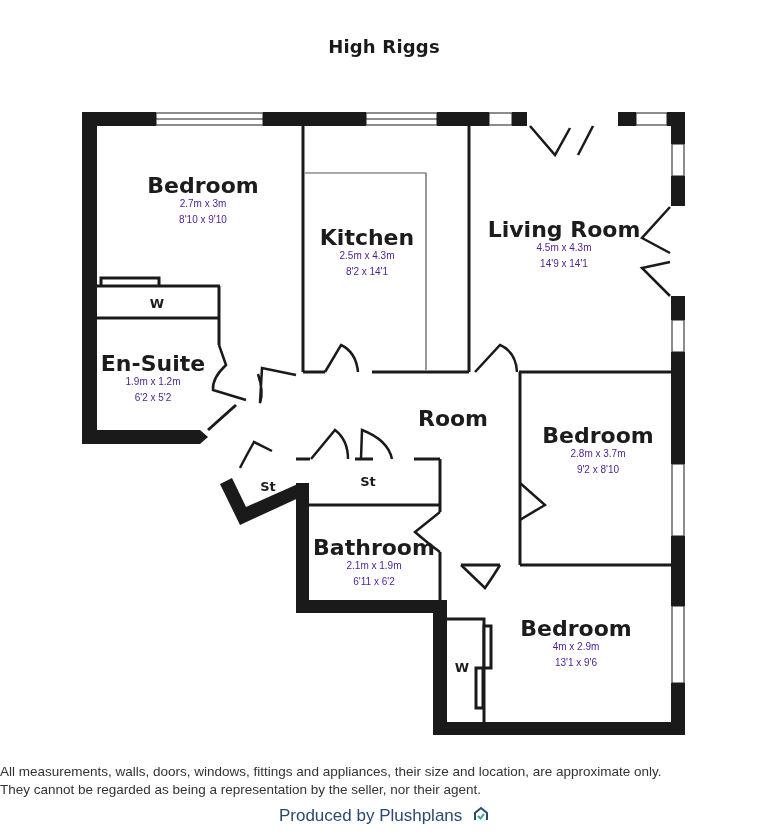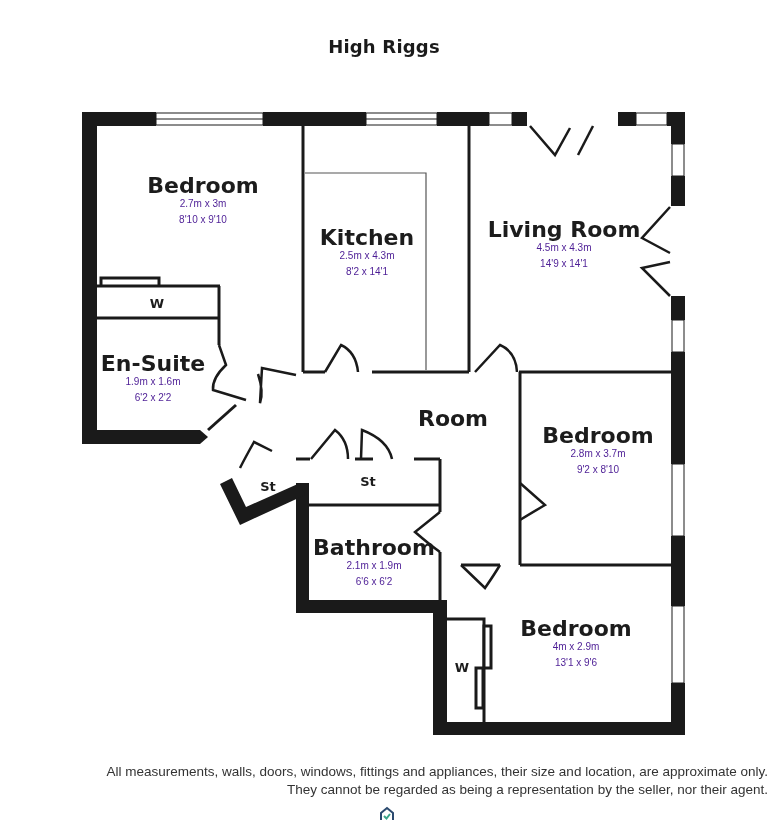--- a/index.html
+++ b/index.html
@@ -3,21 +3,21 @@
 <meta charset="utf-8">
 <style>
   html, body { margin:0; padding:0; background:#ffffff; }
   body { width:768px; height:840px; position:relative; overflow:hidden; font-family:"Liberation Sans", sans-serif; }
   .title { position:absolute; left:0; top:36px; width:768px; text-align:center; font-weight:bold; font-size:18px; color:#1a1a1a; font-family:"DejaVu Sans", sans-serif; letter-spacing:0.2px; }
   svg.plan { position:absolute; left:0; top:0; }
   .room-label { position:absolute; text-align:center; color:#222; transform:translateX(-50%); white-space:nowrap; }
   .room-name { font-family:"DejaVu Sans", sans-serif; font-weight:bold; font-size:22px; line-height:20px; color:#1c1c1c; }
   .room-dim { font-family:Liberation Sans, sans-serif; font-size:10px; line-height:16px; color:#4c1d95; }
   .small-label { position:absolute; font-family:"DejaVu Sans", sans-serif; font-weight:bold; font-size:13px; color:#1c1c1c; transform:translateX(-50%); }
-  .disclaimer { position:absolute; left:0; width:768px; text-align:right; font-size:13.5px; color:#333; line-height:18px; }
+  .disclaimer { position:absolute; left:0; width:768px; text-align:left; font-size:13.5px; color:#333; line-height:18px; }
   .producer { position:absolute; left:0; top:806px; width:768px; text-align:center; font-size:17px; color:#2b4a6f; }
   .producer .logo { display:inline-block; vertical-align:middle; margin-left:6px; }
 </style>
 </head>
 <body>
 
 <div class="title">High Riggs</div>
 
 <svg class="plan" width="768" height="840" viewBox="0 0 768 840" xmlns="http://www.w3.org/2000/svg">
   <g fill="#1a1a1a" stroke="none">
@@ -122,50 +122,51 @@
   <div class="room-dim">2.5m x 4.3m</div>
   <div class="room-dim">8'2 x 14'1</div>
 </div>
 <div class="room-label" style="left:564px; top:220px;">
   <div class="room-name">Living Room</div>
   <div class="room-dim">4.5m x 4.3m</div>
   <div class="room-dim">14'9 x 14'1</div>
 </div>
 <div class="room-label" style="left:153px; top:354px;">
   <div class="room-name">En-Suite</div>
-  <div class="room-dim">1.9m x 1.6m</div>
-  <div class="room-dim">6'2 x 2'2</div>
+  <div class="room-dim">1.9m x 1.2m</div>
+  <div class="room-dim">6'2 x 5'2</div>
 </div>
 <div class="room-label" style="left:453px; top:409px;">
   <div class="room-name">Room</div>
 </div>
 <div class="room-label" style="left:598px; top:426px;">
   <div class="room-name">Bedroom</div>
   <div class="room-dim">2.8m x 3.7m</div>
   <div class="room-dim">9'2 x 8'10</div>
 </div>
 <div class="room-label" style="left:374px; top:538px;">
   <div class="room-name">Bathroom</div>
   <div class="room-dim">2.1m x 1.9m</div>
-  <div class="room-dim">6'6 x 6'2</div>
+  <div class="room-dim">6'11 x 6'2</div>
 </div>
 <div class="room-label" style="left:576px; top:619px;">
   <div class="room-name">Bedroom</div>
   <div class="room-dim">4m x 2.9m</div>
   <div class="room-dim">13'1 x 9'6</div>
 </div>
 
 <div class="small-label" style="left:157px; top:296px;">W</div>
 <div class="small-label" style="left:462px; top:660px;">W</div>
 <div class="small-label" style="left:268px; top:479px;">St</div>
 <div class="small-label" style="left:368px; top:474px;">St</div>
 
 <div class="disclaimer" style="top:763px;">All measurements, walls, doors, windows, fittings and appliances, their size and location, are approximate only.</div>
 <div class="disclaimer" style="top:781px;">They cannot be regarded as being a representation by the seller, nor their agent.</div>
 
 <div class="producer">
+  <span>Produced by Plushplans</span>
   <span class="logo">
     <svg width="16" height="16" viewBox="0 0 16 16">
       <path d="M2,14 L2,7 L8,2 L14,7 L14,14" fill="none" stroke="#2b4a6f" stroke-width="2"></path>
       <path d="M5,10 L7.5,12.5 L11,8" fill="none" stroke="#3aa58a" stroke-width="2"></path>
     </svg>
   </span>
 </div>
 
 </body></html>

